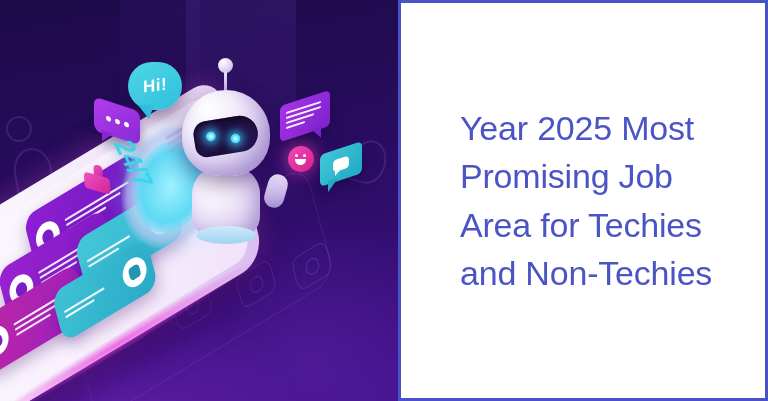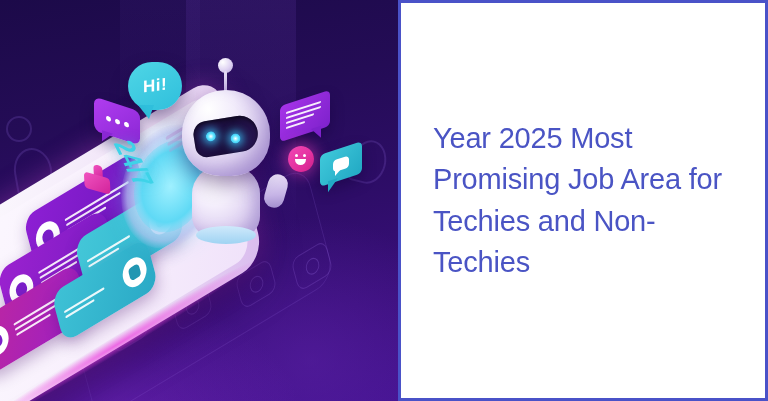--- a/index.html
+++ b/index.html
@@ -281,23 +281,23 @@
     position:relative;
     width:370px;height:401px;box-sizing:border-box;
     background:#ffffff;
     border-left:3px solid #4a52c8;
     border-right:3px solid #4a52c8;
     border-top:3px solid #4a52c8;
     border-bottom:3px solid #4a52c8;
     display:flex;align-items:center;
   }
   .headline{
-    margin:0;padding:0 18px 0 32px;
+    margin:0;padding:0 18px 0 59px;
     color:#4a54c4;
-    font-size:29px;
+    font-size:34px;
     line-height:1.42;
     font-weight:400;
     letter-spacing:-0.2px;
     font-family:"Liberation Sans", sans-serif;
   }
 </style>
 </head>
 <body>
 
 <div class="banner">

